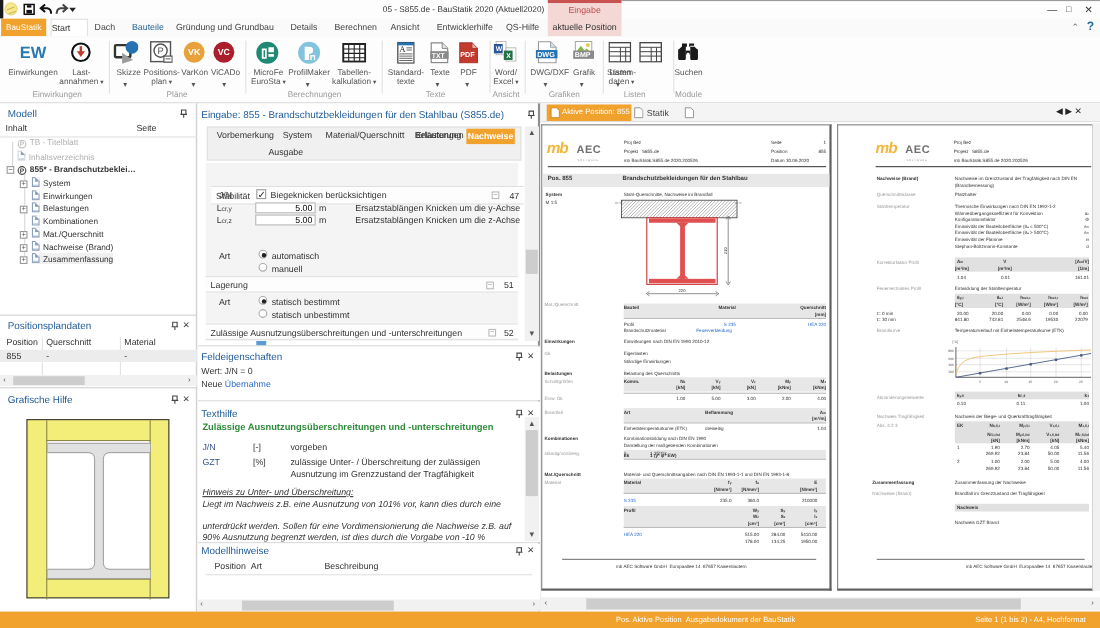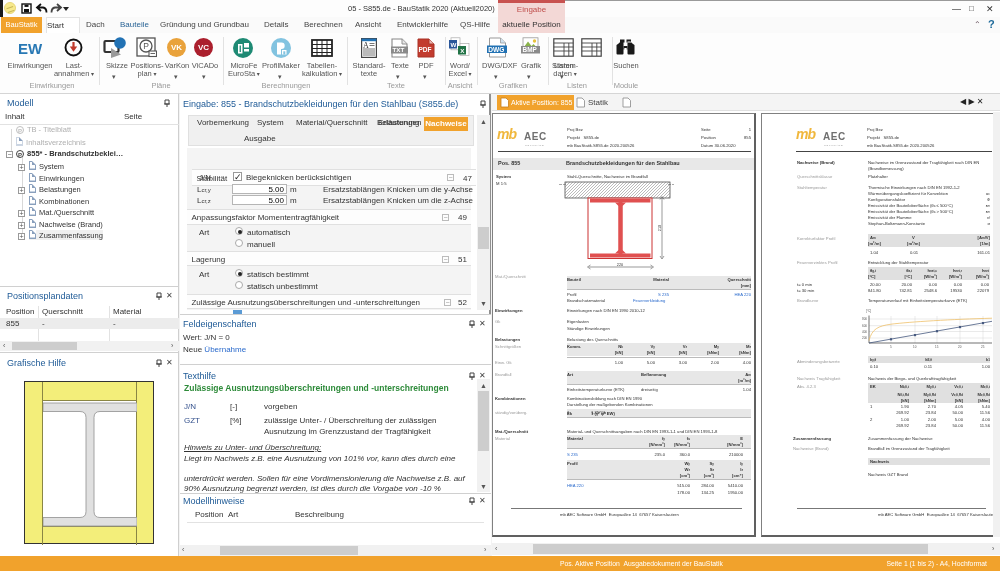--- a/index.html
+++ b/index.html
@@ -342,21 +342,20 @@
  <div class="chk" style="left:53px;top:78px;">✓</div>
  <div class="elabel" style="left:66px;top:79px;">Biegeknicken berücksichtigen</div>
  <div class="elabel" style="left:17px;top:91px;">L<span style="font-size:6px;">cr,y</span></div>
  <div class="einput" style="left:52px;top:90px;">5.00</div>
  <div class="elabel" style="left:110px;top:91px;">m</div>
  <div class="elabel" style="left:143px;top:91px;">Ersatzstablängen Knicken um die y-Achse</div>
  <div class="elabel" style="left:17px;top:102px;">L<span style="font-size:6px;">cr,z</span></div>
  <div class="einput" style="left:52px;top:101px;">5.00</div>
  <div class="elabel" style="left:110px;top:102px;">m</div>
  <div class="elabel" style="left:143px;top:102px;">Ersatzstablängen Knicken um die z-Achse</div>
- <div class="esech" style="top:115px;left:7px;width:284px;height:16px;line-height:16px;">&nbsp;&nbsp;Anpassungsfaktor Momententragfähigkeit<span class="esecmin">−</span><span class="esecnum">49</span></div>
  <div class="elabel" style="left:19px;top:134px;">Art</div>
  <div class="radio on" style="left:55px;top:133px;"></div>
  <div class="elabel" style="left:67px;top:134px;">automatisch</div>
  <div class="radio" style="left:55px;top:145px;"></div>
  <div class="elabel" style="left:67px;top:146px;">manuell</div>
  <div class="esech" style="top:157px;left:7px;width:284px;height:15px;line-height:15px;">&nbsp;&nbsp;Lagerung<span class="esecmin">−</span><span class="esecnum">51</span></div>
  <div class="elabel" style="left:19px;top:176px;">Art</div>
  <div class="radio on" style="left:55px;top:175px;"></div>
  <div class="elabel" style="left:67px;top:176px;">statisch bestimmt</div>
  <div class="radio" style="left:55px;top:187px;"></div>

